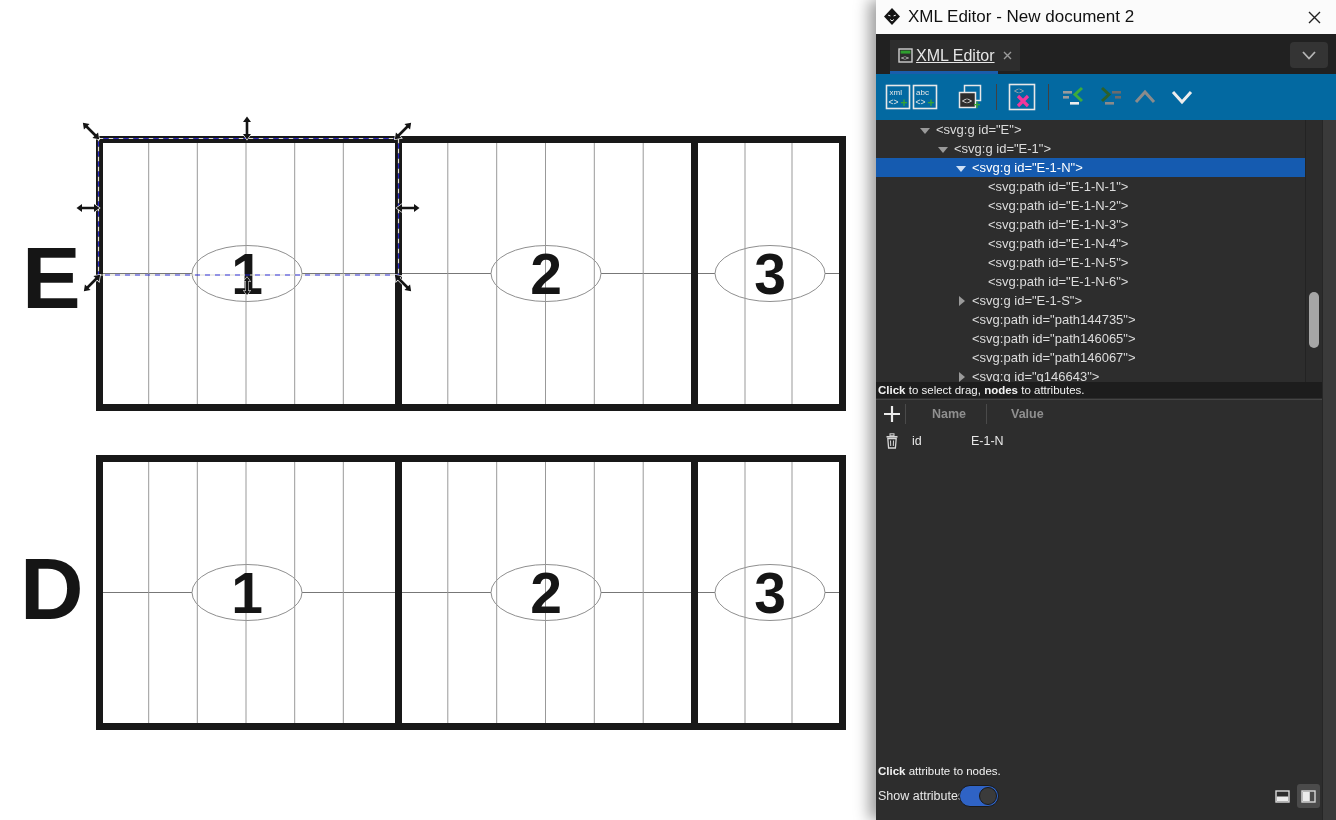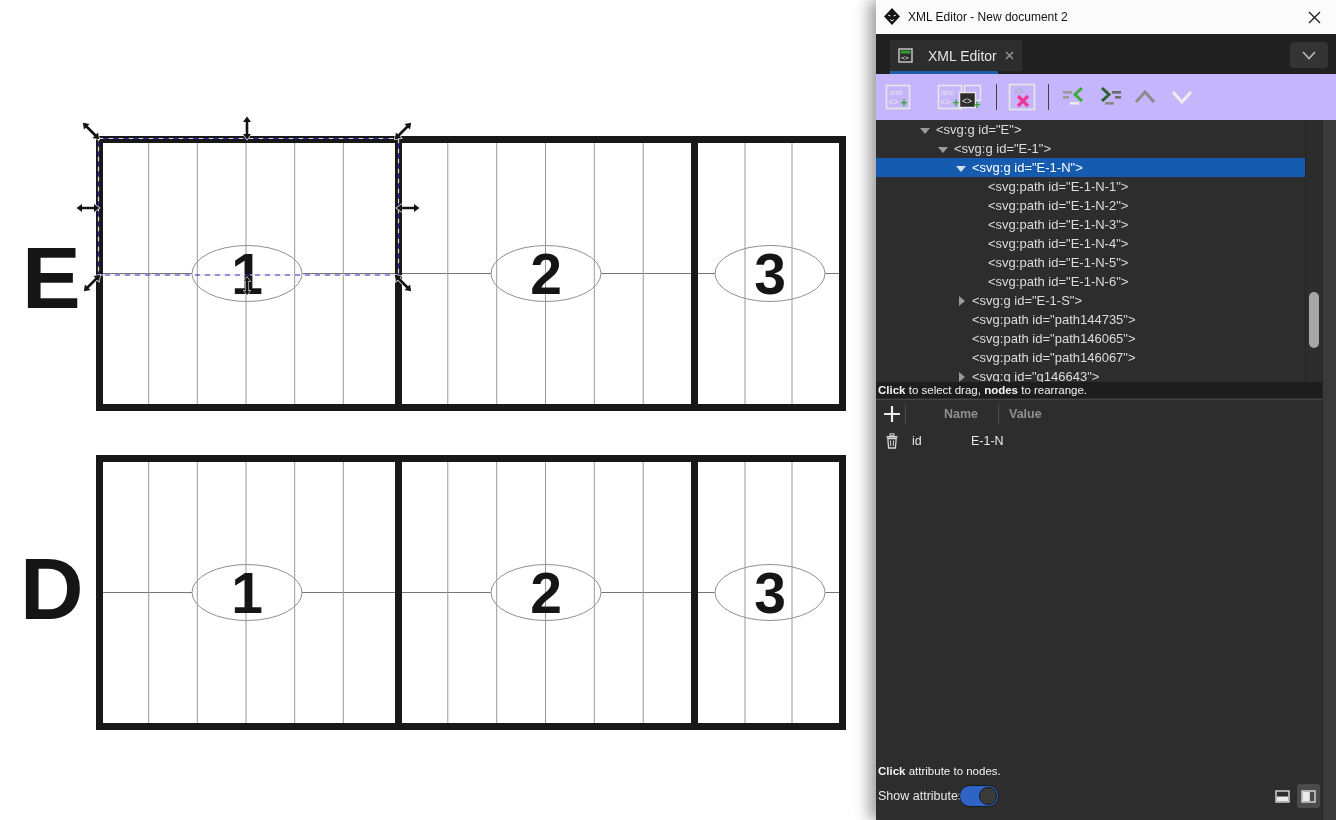--- a/index.html
+++ b/index.html
@@ -9,33 +9,33 @@
 
   
   .canvas{position:absolute;left:0;top:0;width:876px;height:820px;background:#ffffff;}
 
   
   .panel{position:absolute;left:876px;top:0;width:460px;height:820px;background:#2d2d2d;
          box-shadow:-7px 0 14px rgba(0,0,0,.38);}
   .titlebar{position:absolute;left:0;top:0;width:100%;height:34px;background:#fbfbfb;
             display:flex;align-items:center;}
   .titlebar .logo{margin-left:6px;width:20px;height:20px;flex:0 0 auto;}
-  .titlebar .title{margin-left:6px;font-size:12px;color:#111;}
+  .titlebar .title{margin-left:6px;font-size:17px;color:#111;}
   .titlebar .close{position:absolute;right:12px;top:7px;width:20px;height:20px;
                    display:flex;align-items:center;justify-content:center;cursor:pointer;}
 
   .tabbar{position:absolute;left:0;top:34px;width:100%;height:40px;background:#212121;}
   .tab{position:absolute;left:14px;top:6px;height:31px;background:#2d2d2d;
        display:flex;align-items:center;padding:0 8px;}
-  .tab .tab-label{color:#e6e6e6;font-size:14px;margin:0 8px 0 15px;}
+  .tab .tab-label{color:#e6e6e6;font-size:16px;margin:0 8px 0 3px;text-decoration:underline;}
   .tab-underline{position:absolute;left:14px;top:37px;width:108px;height:3px;background:#1a5dab;}
   .tab-dd{position:absolute;right:8px;top:8px;width:38px;height:26px;background:#343434;
           border-radius:4px;display:flex;align-items:center;justify-content:center;}
 
-  .toolbar{position:absolute;left:0;top:74px;width:100%;height:46px;background:#c4b5fd;
+  .toolbar{position:absolute;left:0;top:74px;width:100%;height:46px;background:#0369a1;
            border-bottom:1px solid #232323;}
   .tbtn{position:absolute;top:8px;width:30px;height:30px;display:flex;align-items:center;
         justify-content:center;border-radius:3px;}
   .tsep{position:absolute;top:10px;width:1px;height:26px;background:#414141;}
 
   
   .tree{position:absolute;left:0;top:120px;width:446px;height:262px;overflow:hidden;
         background:#2d2d2d;}
   .trow{height:19px;display:flex;align-items:center;font-size:13px;color:#dcdcdc;
         white-space:nowrap;}
@@ -60,22 +60,22 @@
           box-sizing:border-box;}
   .statusline b, .hint2 b{font-weight:bold;}
 
   
   .attr-header{position:absolute;left:0;top:399px;width:446px;height:28px;
           border-top:1px solid #454545;display:flex;align-items:center;color:#8f8f8f;
           font-size:12.5px;font-weight:bold;}
   .attr-plus{width:26px;height:24px;display:flex;align-items:center;justify-content:center;
           margin-left:3px;}
   .attr-colsep{width:1px;height:20px;background:#4a4a4a;}
-  .attr-name-h{margin-left:18px;width:54px;padding-left:20px;}
-  .attr-value-h{margin-left:10px;}
+  .attr-name-h{margin-left:6px;width:54px;padding-left:20px;}
+  .attr-value-h{margin-left:24px;}
   .attr-row{position:absolute;left:0;top:430px;width:446px;height:22px;display:flex;
           align-items:center;color:#e8e8e8;font-size:12.5px;}
   .attr-trash{width:26px;height:20px;display:flex;align-items:center;justify-content:center;
           margin-left:3px;}
   .attr-name{margin-left:7px;width:59px;}
   .attr-value{margin-left:0;}
 
   
   .hint2{position:absolute;left:2px;top:765px;color:#f2f2f2;font-size:11.5px;}
   .showattrs{position:absolute;left:2px;top:789px;color:#e8e8e8;font-size:12.5px;}
@@ -209,21 +209,21 @@
 
     <div class="toolbar">
       <div class="tbtn" style="left:7px">
         <svg width="28" height="28" viewBox="0 0 28 28">
           <rect x="2.5" y="2.5" width="23" height="23" fill="none" stroke="#e8e8e8" stroke-width="1.6"></rect>
           <text x="5.5" y="12" font-size="8" fill="#e8e8e8">xml</text>
           <text x="4.5" y="22" font-size="8.5" fill="#e8e8e8">&lt;&gt;</text>
           <text x="16.5" y="24" font-size="12" font-weight="bold" fill="#35a335">+</text>
         </svg>
       </div>
-      <div class="tbtn" style="left:59px">
+      <div class="tbtn" style="left:34px">
         <svg width="28" height="28" viewBox="0 0 28 28">
           <rect x="2.5" y="2.5" width="23" height="23" fill="none" stroke="#e8e8e8" stroke-width="1.6"></rect>
           <text x="5" y="12" font-size="8" fill="#e8e8e8">abc</text>
           <text x="4.5" y="22" font-size="8.5" fill="#e8e8e8">&lt;&gt;</text>
           <text x="16.5" y="24" font-size="12" font-weight="bold" fill="#35a335">+</text>
         </svg>
       </div>
       <div class="tbtn" style="left:79px">
         <svg width="28" height="28" viewBox="0 0 28 28">
           <rect x="8.5" y="2.5" width="16" height="15" fill="none" stroke="#e8e8e8" stroke-width="1.5"></rect>
@@ -327,21 +327,21 @@
           <span class="tlabel">&lt;svg:g id="g146643"&gt;</span>
         </div>
     </div>
 
     <div class="vscroll">
       <div class="vthumb"></div>
     </div>
     <div class="edge-strip"></div>
 
     <div class="statusline">
-      <span><b>Click</b><span> to select drag, </span><b>nodes</b><span> to rearrange.</span></span>
+      <span><b>Click</b><span> to select drag, </span><b>nodes</b><span> to attributes.</span></span>
     </div>
 
     <div class="attr-header">
       <div class="attr-plus">
         <svg width="20" height="20" viewBox="0 0 20 20">
           <path d="M10 2 L10 18 M2 10 L18 10" stroke="#ececec" stroke-width="2.2"></path>
         </svg>
       </div>
       <div class="attr-colsep"></div>
       <div class="attr-name-h">Name</div>

